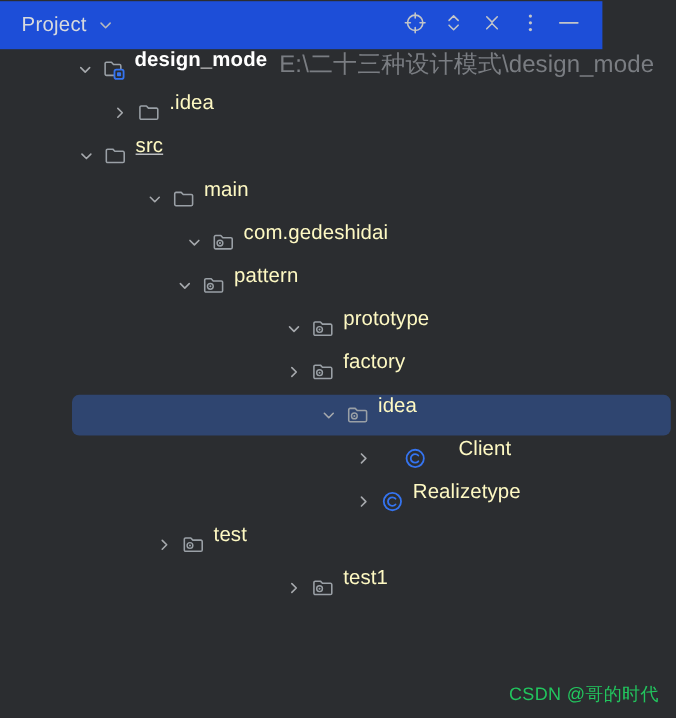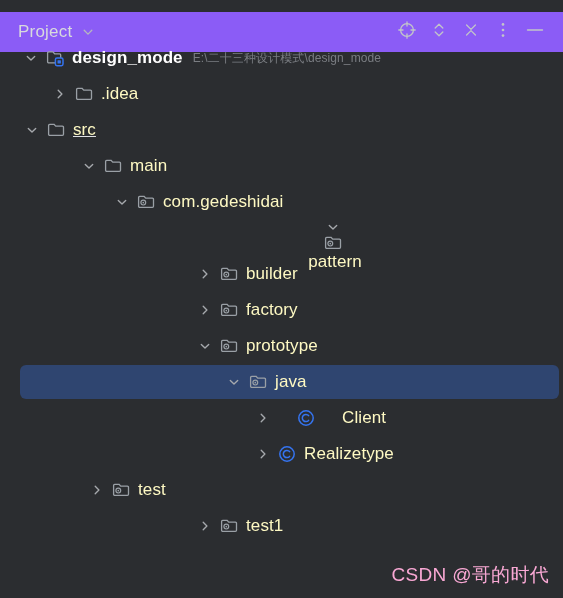--- a/index.html
+++ b/index.html
@@ -21,26 +21,26 @@
     position: relative;
     width: 563px;
     height: 598px;
     background: #2b2d30;
     overflow: hidden;
   }
 
   
   .header {
     position: absolute;
-    top: 12px; left: 0;
-    width: 563px;
+    top: 1px; left: 0;
+    width: 502px;
     height: 40px;
     display: flex;
     align-items: center;
-    background: #8b5cf6;
+    background: #1d4ed8;
     padding: 0 14px 0 18px;
   }
 
   .header-title {
     font-size: 17px;
     color: #d8dadd;
     letter-spacing: 0.2px;
     white-space: nowrap;
   }
 
@@ -70,23 +70,23 @@
     top: 40px; left: 0;
     width: 563px;
     height: 558px;
     overflow: hidden;
   }
 
   .row {
     position: relative;
     height: 36px;
     display: flex;
-    align-items: center;
     white-space: nowrap;
     cursor: pointer;
+    margin-left: 40px;
   }
 
   .row.selected::before {
     content: "";
     position: absolute;
     left: 20px;
     right: 4px;
     top: 1px;
     bottom: 1px;
     background: #2f4570;
@@ -116,33 +116,33 @@
 
   .label {
     font-size: 17px;
     color: #fef9c3;
     padding-left: 4px;
     letter-spacing: 0.1px;
   }
   .label.bold { font-weight: bold; color: #ffffff; }
 
   .path {
-    font-size: 12px;
+    font-size: 20px;
     color: #7a7d82;
     padding-left: 10px;
     letter-spacing: 0.1px;
   }
 
   
   .watermark {
     position: absolute;
     right: 14px;
     bottom: 10px;
-    font-size: 19px;
-    color: #f9a8d4;
+    font-size: 15px;
+    color: #22c55e;
     z-index: 5;
     pointer-events: none;
     letter-spacing: 0.3px;
   }
 </style>
 </head>
 <body>
 
 <div id="app">
 
@@ -267,94 +267,79 @@
         </span>
         <span class="node-icon">
           <svg width="20" height="18" viewBox="0 0 18 18" fill="none">
             <path d="M1.6 4.4 a1.1 1.1 0 0 1 1.1 -1.1 H7.0 L8.7 5.1 H15.4 a1.1 1.1 0 0 1 1.1 1.1 V13.3 a1.1 1.1 0 0 1 -1.1 1.1 H2.7 a1.1 1.1 0 0 1 -1.1 -1.1 Z" fill="none" stroke="#9aa0a6" stroke-width="1.3" stroke-linejoin="round"></path>
             <circle cx="6.3" cy="9.6" r="2.4" fill="none" stroke="#9aa0a6" stroke-width="1.2"></circle>
             <circle cx="6.3" cy="9.6" r="0.85" fill="#9aa0a6"></circle>
           </svg>
         </span>
         <span class="label">com.gedeshidai</span>
       </div>
-      <div class="row" style="padding-left: 103px; flex-direction: column;">
+      <div class="row" style="padding-left: 103px;">
         <span class="twisty">
           <svg width="14" height="14" viewBox="0 0 14 14" fill="none">
             <path d="M3.3 5.4 L7 9.1 L10.7 5.4" stroke="#a6a9ad" stroke-width="1.35" stroke-linecap="round" stroke-linejoin="round"></path>
           </svg>
         </span>
         <span class="node-icon">
           <svg width="20" height="18" viewBox="0 0 18 18" fill="none">
             <path d="M1.6 4.4 a1.1 1.1 0 0 1 1.1 -1.1 H7.0 L8.7 5.1 H15.4 a1.1 1.1 0 0 1 1.1 1.1 V13.3 a1.1 1.1 0 0 1 -1.1 1.1 H2.7 a1.1 1.1 0 0 1 -1.1 -1.1 Z" fill="none" stroke="#9aa0a6" stroke-width="1.3" stroke-linejoin="round"></path>
             <circle cx="6.3" cy="9.6" r="2.4" fill="none" stroke="#9aa0a6" stroke-width="1.2"></circle>
             <circle cx="6.3" cy="9.6" r="0.85" fill="#9aa0a6"></circle>
           </svg>
         </span>
         <span class="label">pattern</span>
       </div>
       <div class="row" style="padding-left: 194px;">
         <span class="twisty">
           <svg width="14" height="14" viewBox="0 0 14 14" fill="none">
-            <path d="M5.2 3.3 L8.9 7 L5.2 10.7" stroke="#a6a9ad" stroke-width="1.35" stroke-linecap="round" stroke-linejoin="round"></path>
-          </svg>
-        </span>
-        <span class="node-icon">
-          <svg width="20" height="18" viewBox="0 0 18 18" fill="none">
-            <path d="M1.6 4.4 a1.1 1.1 0 0 1 1.1 -1.1 H7.0 L8.7 5.1 H15.4 a1.1 1.1 0 0 1 1.1 1.1 V13.3 a1.1 1.1 0 0 1 -1.1 1.1 H2.7 a1.1 1.1 0 0 1 -1.1 -1.1 Z" fill="none" stroke="#9aa0a6" stroke-width="1.3" stroke-linejoin="round"></path>
-            <circle cx="6.3" cy="9.6" r="2.4" fill="none" stroke="#9aa0a6" stroke-width="1.2"></circle>
-            <circle cx="6.3" cy="9.6" r="0.85" fill="#9aa0a6"></circle>
-          </svg>
-        </span>
-        <span class="label">builder</span>
+            <path d="M3.3 5.4 L7 9.1 L10.7 5.4" stroke="#a6a9ad" stroke-width="1.35" stroke-linecap="round" stroke-linejoin="round"></path>
+          </svg>
+        </span>
+        <span class="node-icon">
+          <svg width="20" height="18" viewBox="0 0 18 18" fill="none">
+            <path d="M1.6 4.4 a1.1 1.1 0 0 1 1.1 -1.1 H7.0 L8.7 5.1 H15.4 a1.1 1.1 0 0 1 1.1 1.1 V13.3 a1.1 1.1 0 0 1 -1.1 1.1 H2.7 a1.1 1.1 0 0 1 -1.1 -1.1 Z" fill="none" stroke="#9aa0a6" stroke-width="1.3" stroke-linejoin="round"></path>
+            <circle cx="6.3" cy="9.6" r="2.4" fill="none" stroke="#9aa0a6" stroke-width="1.2"></circle>
+            <circle cx="6.3" cy="9.6" r="0.85" fill="#9aa0a6"></circle>
+          </svg>
+        </span>
+        <span class="label">prototype</span>
       </div>
       <div class="row" style="padding-left: 194px;">
         <span class="twisty">
           <svg width="14" height="14" viewBox="0 0 14 14" fill="none">
             <path d="M5.2 3.3 L8.9 7 L5.2 10.7" stroke="#a6a9ad" stroke-width="1.35" stroke-linecap="round" stroke-linejoin="round"></path>
           </svg>
         </span>
         <span class="node-icon">
           <svg width="20" height="18" viewBox="0 0 18 18" fill="none">
             <path d="M1.6 4.4 a1.1 1.1 0 0 1 1.1 -1.1 H7.0 L8.7 5.1 H15.4 a1.1 1.1 0 0 1 1.1 1.1 V13.3 a1.1 1.1 0 0 1 -1.1 1.1 H2.7 a1.1 1.1 0 0 1 -1.1 -1.1 Z" fill="none" stroke="#9aa0a6" stroke-width="1.3" stroke-linejoin="round"></path>
             <circle cx="6.3" cy="9.6" r="2.4" fill="none" stroke="#9aa0a6" stroke-width="1.2"></circle>
             <circle cx="6.3" cy="9.6" r="0.85" fill="#9aa0a6"></circle>
           </svg>
         </span>
         <span class="label">factory</span>
       </div>
-      <div class="row" style="padding-left: 194px;">
-        <span class="twisty">
-          <svg width="14" height="14" viewBox="0 0 14 14" fill="none">
-            <path d="M3.3 5.4 L7 9.1 L10.7 5.4" stroke="#a6a9ad" stroke-width="1.35" stroke-linecap="round" stroke-linejoin="round"></path>
-          </svg>
-        </span>
-        <span class="node-icon">
-          <svg width="20" height="18" viewBox="0 0 18 18" fill="none">
-            <path d="M1.6 4.4 a1.1 1.1 0 0 1 1.1 -1.1 H7.0 L8.7 5.1 H15.4 a1.1 1.1 0 0 1 1.1 1.1 V13.3 a1.1 1.1 0 0 1 -1.1 1.1 H2.7 a1.1 1.1 0 0 1 -1.1 -1.1 Z" fill="none" stroke="#9aa0a6" stroke-width="1.3" stroke-linejoin="round"></path>
-            <circle cx="6.3" cy="9.6" r="2.4" fill="none" stroke="#9aa0a6" stroke-width="1.2"></circle>
-            <circle cx="6.3" cy="9.6" r="0.85" fill="#9aa0a6"></circle>
-          </svg>
-        </span>
-        <span class="label">prototype</span>
-      </div>
       <div class="row selected" style="padding-left: 223px;">
         <span class="twisty">
           <svg width="14" height="14" viewBox="0 0 14 14" fill="none">
             <path d="M3.3 5.4 L7 9.1 L10.7 5.4" stroke="#a6a9ad" stroke-width="1.35" stroke-linecap="round" stroke-linejoin="round"></path>
           </svg>
         </span>
         <span class="node-icon">
           <svg width="20" height="18" viewBox="0 0 18 18" fill="none">
             <path d="M1.6 4.4 a1.1 1.1 0 0 1 1.1 -1.1 H7.0 L8.7 5.1 H15.4 a1.1 1.1 0 0 1 1.1 1.1 V13.3 a1.1 1.1 0 0 1 -1.1 1.1 H2.7 a1.1 1.1 0 0 1 -1.1 -1.1 Z" fill="none" stroke="#9aa0a6" stroke-width="1.3" stroke-linejoin="round"></path>
             <circle cx="6.3" cy="9.6" r="2.4" fill="none" stroke="#9aa0a6" stroke-width="1.2"></circle>
             <circle cx="6.3" cy="9.6" r="0.85" fill="#9aa0a6"></circle>
           </svg>
         </span>
-        <span class="label">java</span>
+        <span class="label">idea</span>
       </div>
       <div class="row" style="padding-left: 252px; gap: 19px;">
         <span class="twisty">
           <svg width="14" height="14" viewBox="0 0 14 14" fill="none">
             <path d="M5.2 3.3 L8.9 7 L5.2 10.7" stroke="#a6a9ad" stroke-width="1.35" stroke-linecap="round" stroke-linejoin="round"></path>
           </svg>
         </span>
         <span class="node-icon">
           <svg width="20" height="20" viewBox="0 0 20 20" fill="none">
             <circle cx="10" cy="10" r="7.2" fill="none" stroke="#3574f0" stroke-width="1.5"></circle>

